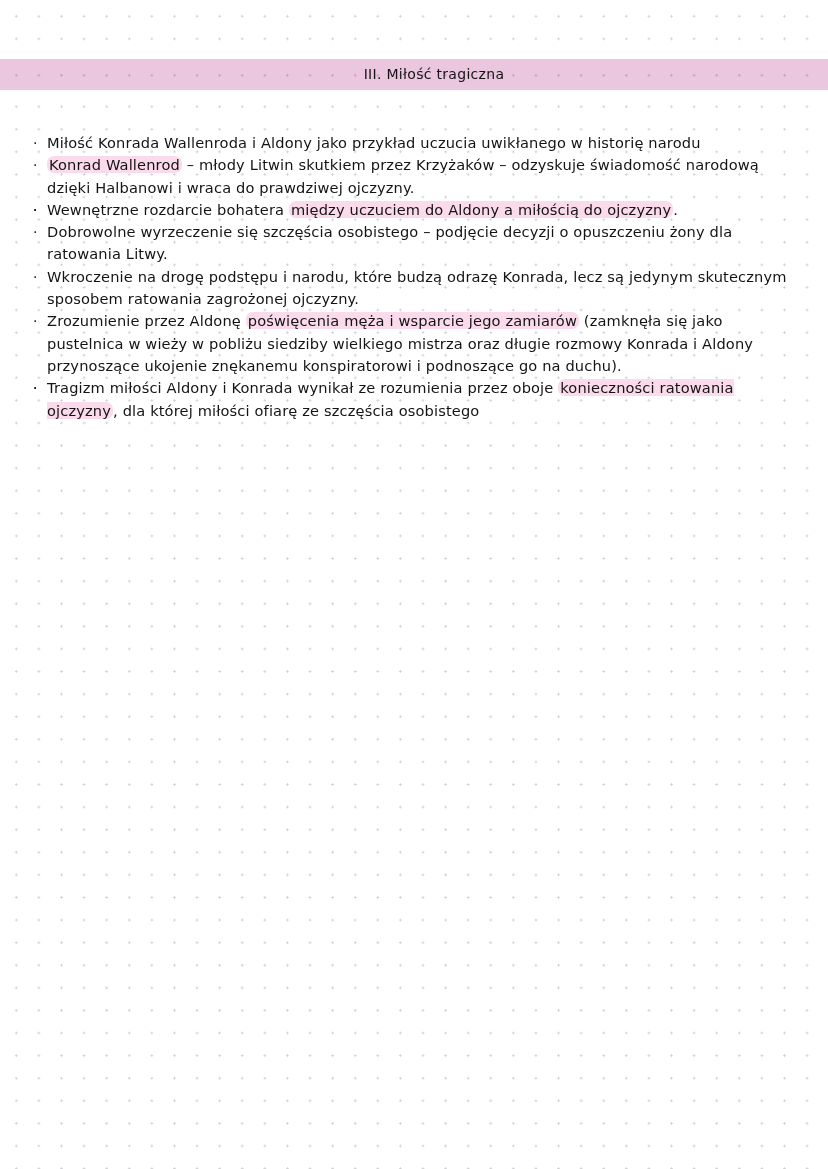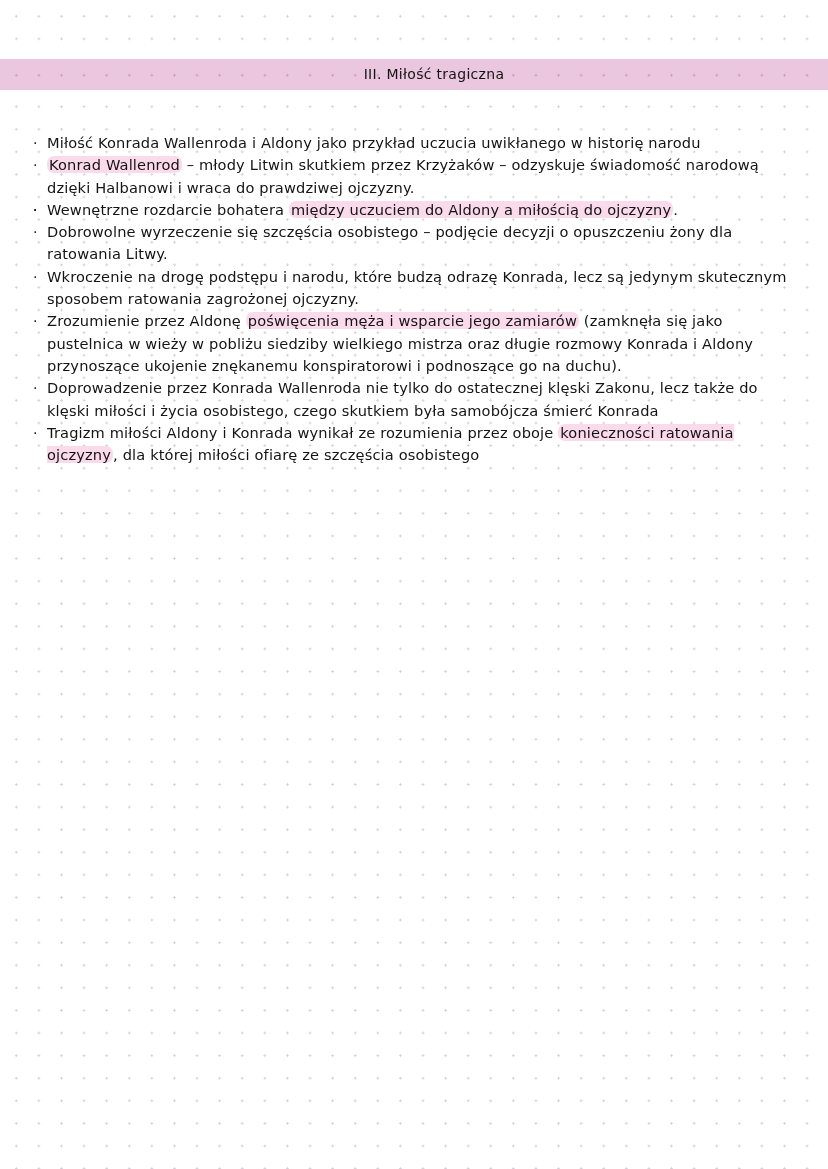--- a/index.html
+++ b/index.html
@@ -100,20 +100,19 @@
     <span>Wkroczenie na drogę podstępu i narodu, które budzą odrazę Konrada, lecz są jedynym skutecznym sposobem ratowania zagrożonej ojczyzny.</span>
   </li>
 
   <li class="note">
     <span class="bullet">·</span>
     <span>Zrozumienie przez Aldonę </span><span class="hl">poświęcenia męża i wsparcie jego zamiarów</span><span> (zamknęła się jako pustelnica w wieży w pobliżu siedziby wielkiego mistrza oraz długie rozmowy Konrada i Aldony przynoszące ukojenie znękanemu konspiratorowi i podnoszące go na duchu).</span>
   </li>
 
   <li class="note">
     <span class="bullet">·</span>
-    <span>Doprowadzenie przez Konrada Wallenroda nie tylko do ostatecznej klęski Zakonu, lecz także do klęski miłości i życia osobistego, czego skutkiem była samobójcza śmierć Konrada</span>
   </li>
 
   <li class="note">
     <span class="bullet">·</span>
     <span>Tragizm miłości Aldony i Konrada wynikał ze rozumienia przez oboje </span><span class="hl">konieczności ratowania ojczyzny</span><span>, dla której miłości ofiarę ze szczęścia osobistego</span>
   </li>
 </ul>
 
 </body></html>

